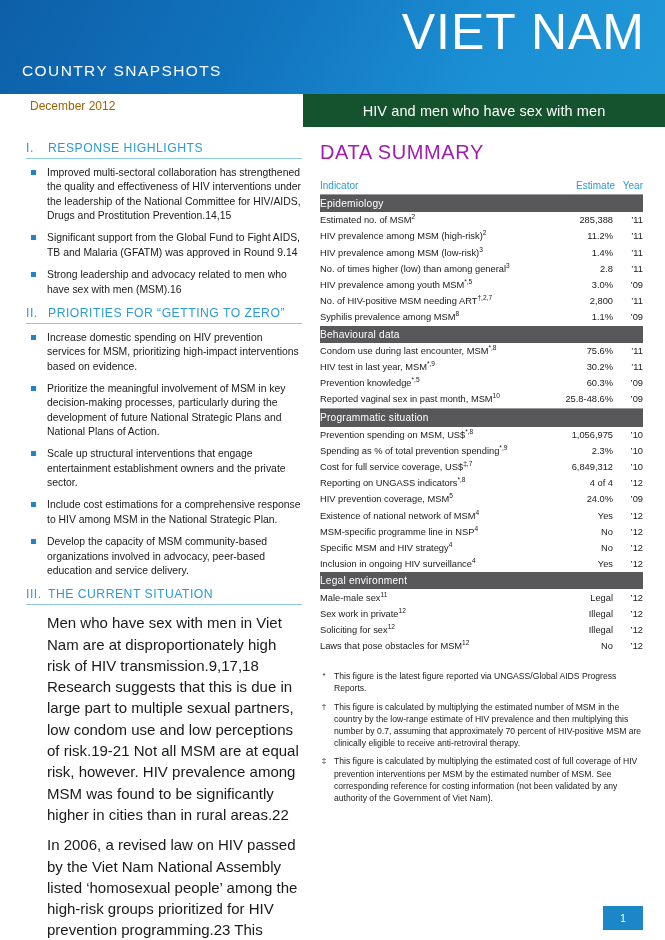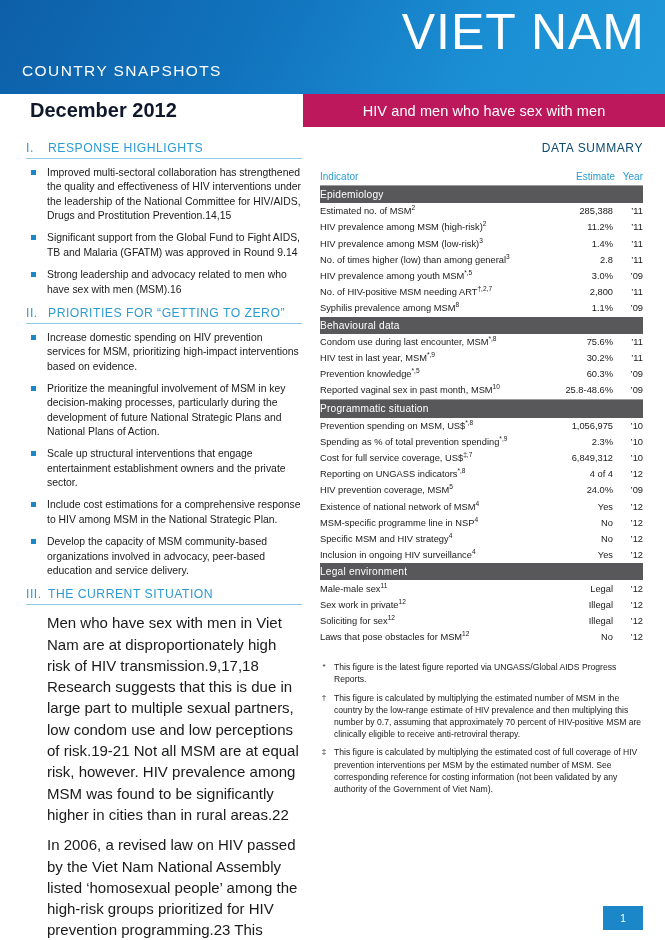--- a/index.html
+++ b/index.html
@@ -45,31 +45,31 @@
 
   .subhead {
     position: relative;
     height: 33px;
     background: #ffffff;
   }
   .subhead-date {
     position: absolute;
     left: 30px;
     top: 5px;
-    font-size: 20px;
-    color: #0f172a;
-    font-weight: 700;
+    font-size: 12px;
+    color: #a16207;
+    font-weight: 400;
   }
   .subhead-topic {
     position: absolute;
     left: 303px;
     right: 0;
     top: 0;
     height: 33px;
-    background: #be185d;
+    background: #14532d;
     color: #ffffff;
     font-size: 14.5px;
     display: flex;
     align-items: center;
     justify-content: center;
     letter-spacing: 0.1px;
   }
 
   
   .sheet {
@@ -133,23 +133,23 @@
     font-size: 15px;
     line-height: 1.42;
     margin: 0 0 9px 0;
     padding-left: 21px;
     color: #1a1a1a;
   }
   sup { font-size: 6.6px; vertical-align: super; line-height: 0; }
 
   
   .ds-title {
-    text-align: right;
-    color: #0c4a6e;
-    font-size: 12px;
+    text-align: left;
+    color: #a21caf;
+    font-size: 20px;
     letter-spacing: 0.6px;
     margin: 0 0 16px 0;
   }
   table.ds {
     width: 100%;
     border-collapse: collapse;
     font-size: 9.3px;
     color: #1a1a1a;
   }
   table.ds th {

